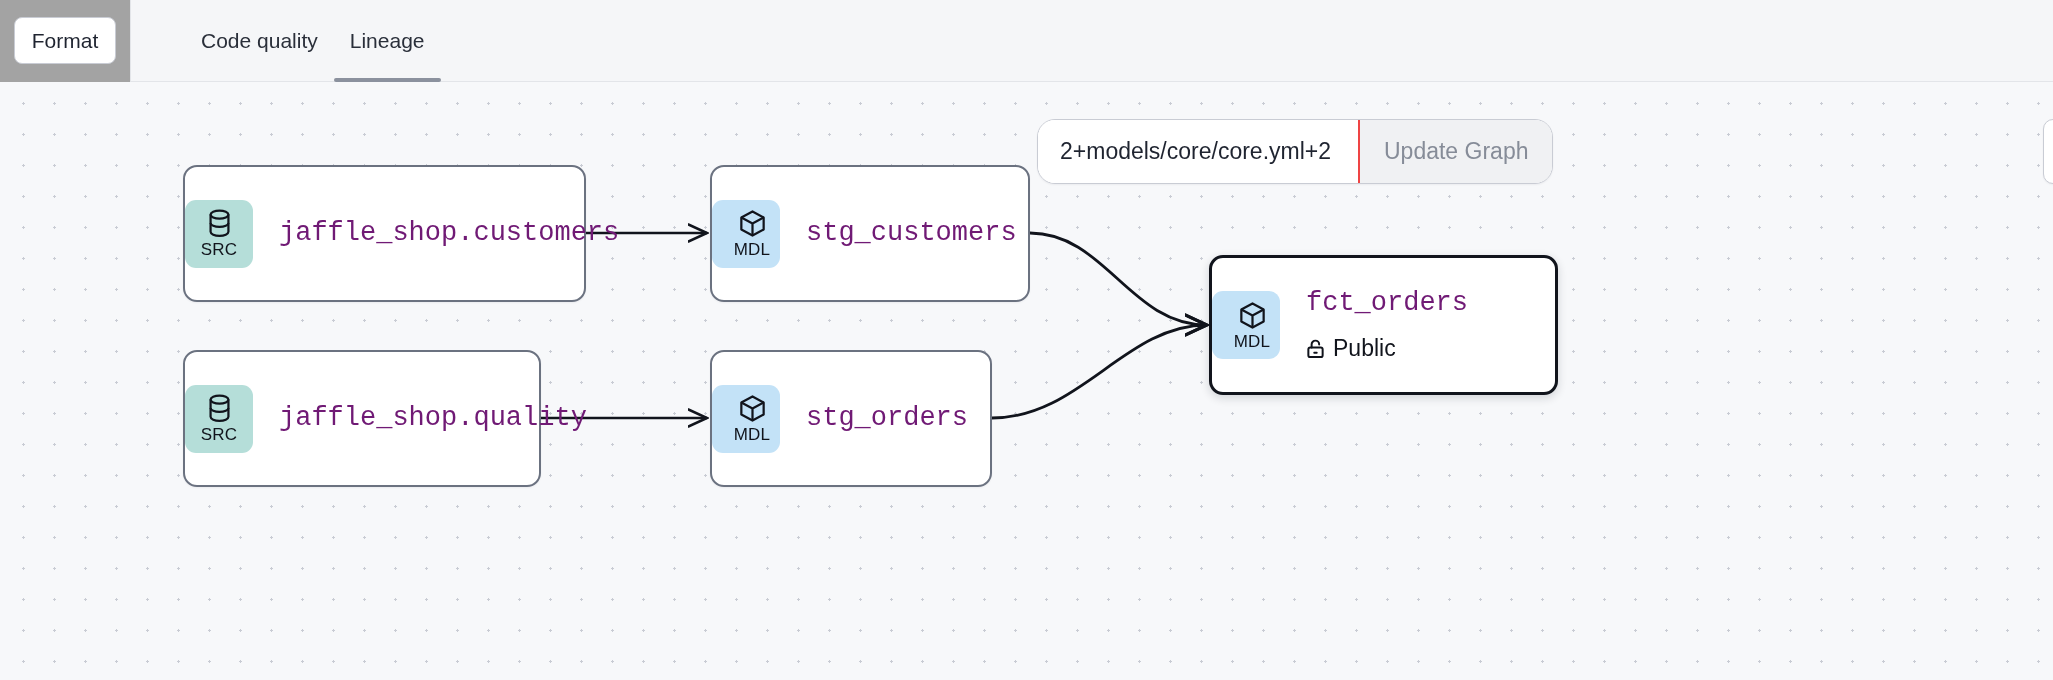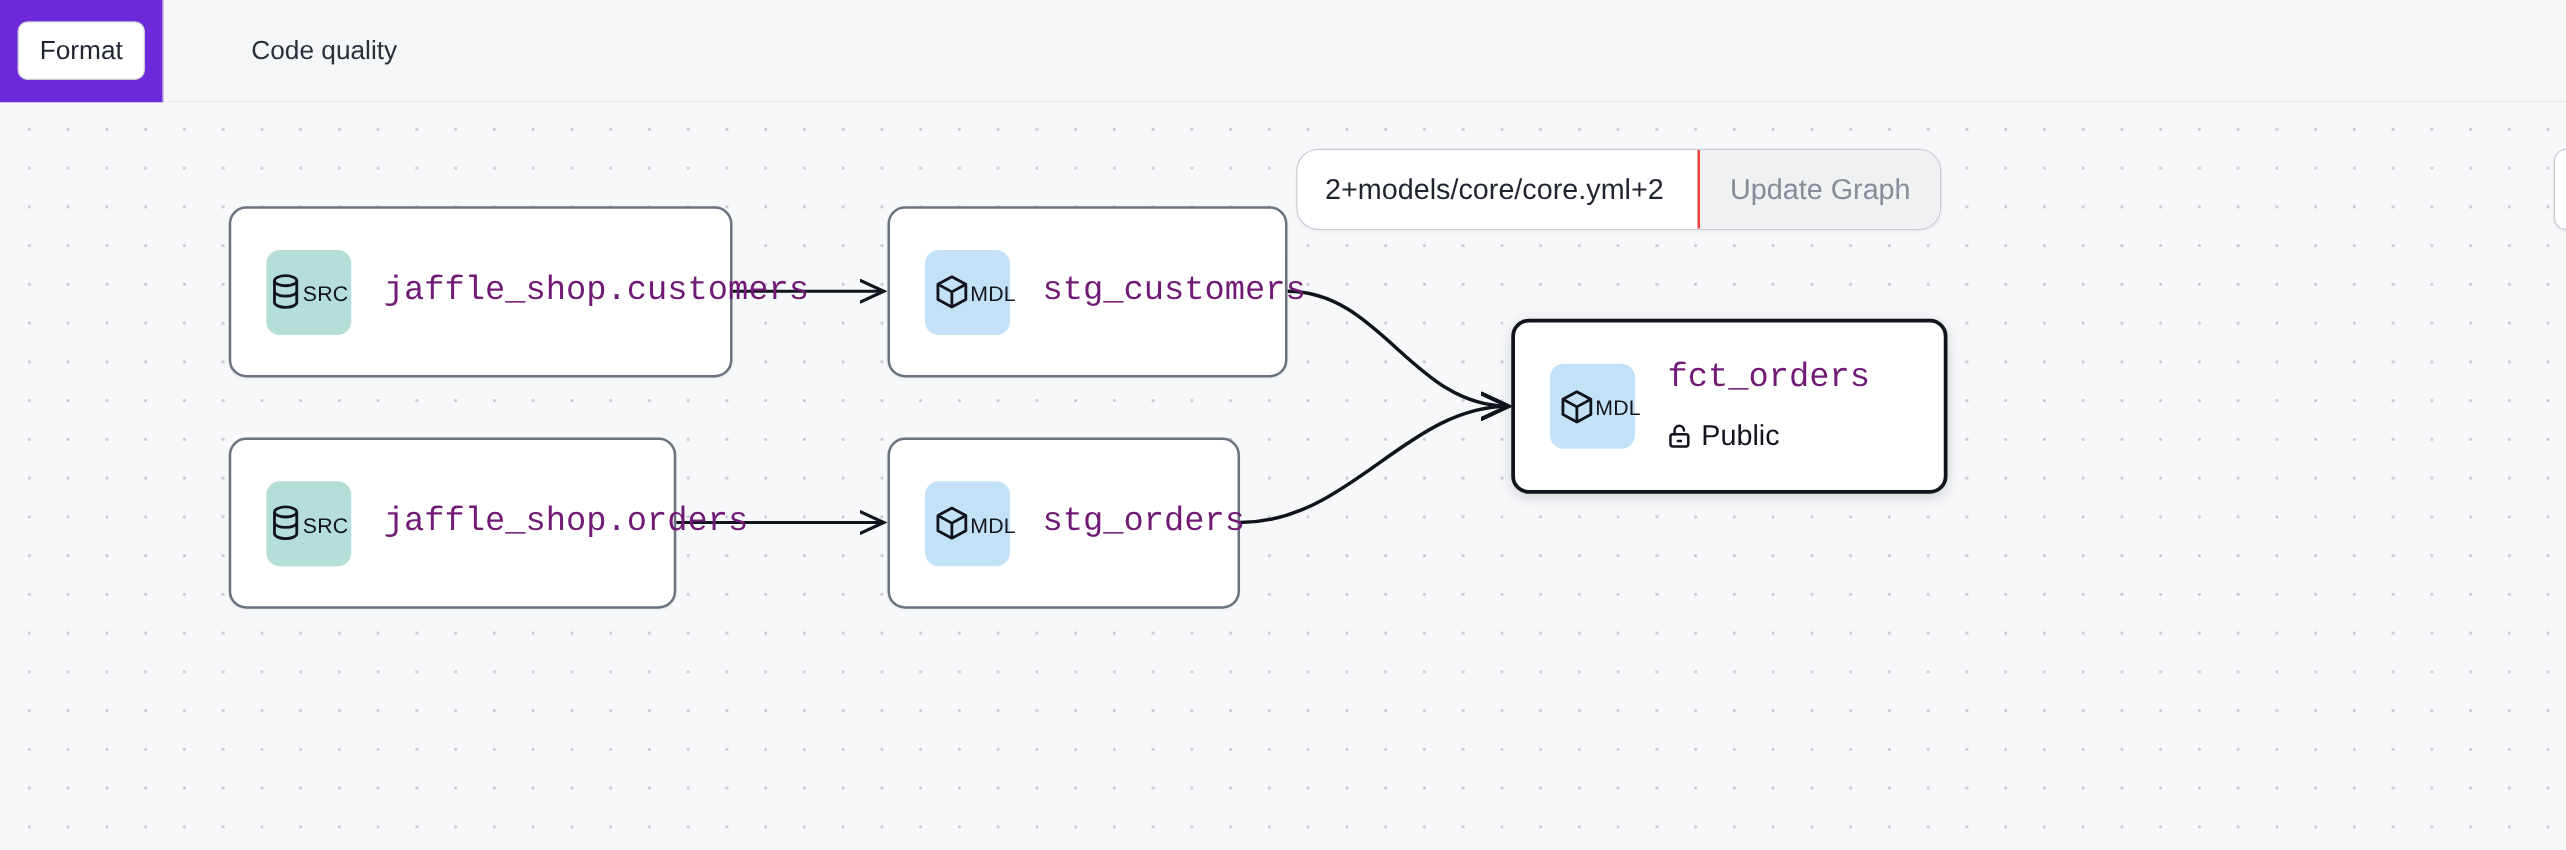--- a/index.html
+++ b/index.html
@@ -16,21 +16,21 @@
     position: absolute; top: 0; left: 0;
     width: 2053px; height: 82px;
     background: #f5f6f8;
     border-bottom: 1px solid #e3e5e9;
     display: flex; align-items: center;
   }
   .toolbar-left {
     width: 131px; height: 82px;
     display: flex; align-items: center; justify-content: center;
     border-right: 1px solid #e3e5e9;
-    background: #6d28d9;
+    background: #a3a3a3;
   }
   .format-btn {
     background: #ffffff;
     border: 1px solid #c9ccd4;
     border-radius: 8px;
     padding: 12px 17px;
     font-size: 21px;
     color: #1f2430;
     line-height: 1;
     cursor: pointer;
@@ -79,24 +79,23 @@
     align-items: center;
     box-shadow: 0 1px 2px rgba(16,24,40,0.05);
   }
   .node.selected {
     border: 3px solid #11141c;
     box-shadow: 0 3px 10px rgba(16,24,40,0.16);
   }
   .badge {
     width: 68px; height: 68px;
     border-radius: 11px;
-    display: flex; flex-direction: row;
+    display: flex; flex-direction: column;
     align-items: center; justify-content: center;
     flex: 0 0 auto;
-    margin-left: 28px;
   }
   .badge.src { background: #b5ded9; }
   .badge.mdl { background: #c3e2f7; padding-left: 12px; }
   .badge svg { display: block; }
   .badge-label {
     font-size: 17px;
     color: #11141c;
     line-height: 1;
     margin-top: 3px;
     letter-spacing: 0.2px;
@@ -155,20 +154,21 @@
 <body>
 
 <div id="app">
 
   <div class="toolbar">
     <div class="toolbar-left">
       <button class="format-btn">Format</button>
     </div>
     <div class="tabs">
       <div class="tab">Code quality</div>
+      <div class="tab active">Lineage</div>
     </div>
   </div>
 
   <div class="canvas">
 
     <svg class="edges" viewBox="0 0 2053 598" xmlns="http://www.w3.org/2000/svg">
       <defs>
         <marker id="arw" markerWidth="9" markerHeight="9" refX="8" refY="4.5" orient="auto" markerUnits="strokeWidth">
           <path d="M0,0.8 L8,4.5 L0,8.2" fill="none" stroke="#11141c" stroke-width="1.1"></path>
         </marker>
@@ -215,21 +215,21 @@
         <span>
           <svg width="27" height="29" viewBox="0 0 24 26" fill="none">
             <ellipse cx="12" cy="5" rx="8" ry="3.6" stroke="#11141c" stroke-width="2"></ellipse>
             <path d="M4 5v15.5c0 2 3.6 3.6 8 3.6s8-1.6 8-3.6V5" stroke="#11141c" stroke-width="2" fill="none"></path>
             <path d="M4 12.5c0 2 3.6 3.6 8 3.6s8-1.6 8-3.6" stroke="#11141c" stroke-width="2" fill="none"></path>
           </svg>
         </span>
         <span class="badge-label">SRC</span>
       </div>
       <div class="node-text">
-        <div class="node-title">jaffle_shop.orders</div>
+        <div class="node-title">jaffle_shop.quality</div>
       </div>
     </div>
 
     <div class="node" style="left:710px; top:268px; width:282px; height:137px;">
       <div class="badge mdl">
         <span>
           <svg width="29" height="29" viewBox="0 0 26 26" fill="none">
             <path d="M13 2.2 23 7.6v10.8L13 23.8 3 18.4V7.6z" stroke="#11141c" stroke-width="2" stroke-linejoin="round"></path>
             <path d="M3 7.6 13 13l10-5.4M13 13v10.8" stroke="#11141c" stroke-width="2" stroke-linejoin="round"></path>
           </svg>

